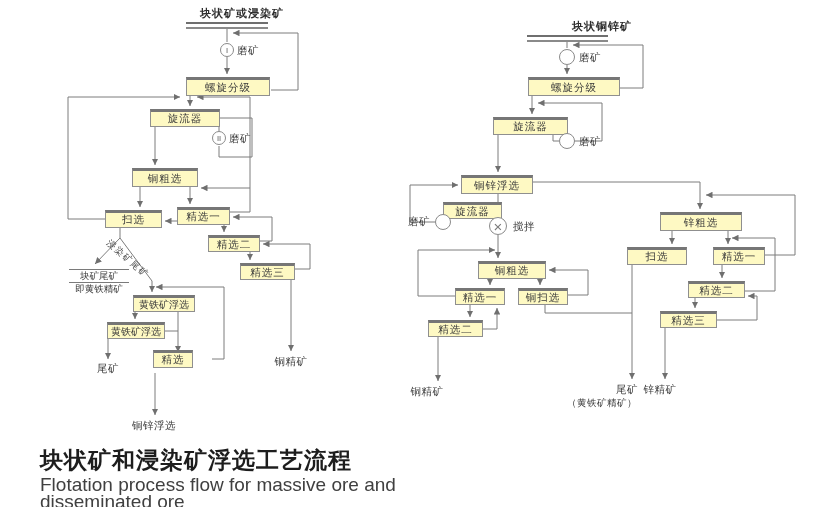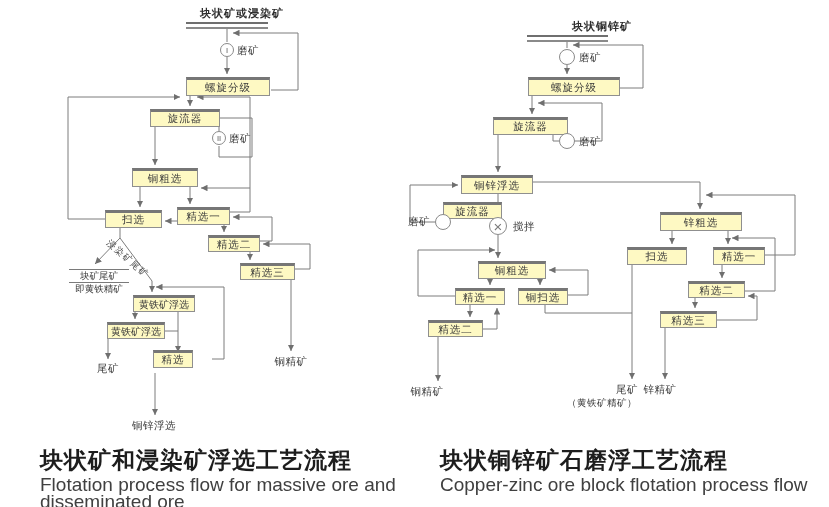--- a/index.html
+++ b/index.html
@@ -168,18 +168,14 @@
 
   <div class="lbl c" style="left:427px;top:385px;">铜精矿</div>
   <div class="lbl c" style="left:627px;top:383px;">尾矿</div>
   <div class="lbl c" style="left:660px;top:383px;">锌精矿</div>
   <div class="lbl c small" style="left:602px;top:397px;">（黄铁矿精矿）</div>
 
   <div class="caption" style="left:40px;top:447px;">
     <div class="zh">块状矿和浸染矿浮选工艺流程</div>
     <div class="en">Flotation process flow for massive ore and disseminated ore</div>
   </div>
-  <div class="caption" style="left:440px;top:447px;">
-    <div class="zh">块状铜锌矿石磨浮工艺流程</div>
-    <div class="en">Copper-zinc ore block flotation process flow</div>
-  </div>
 
 </div>
 
 </body></html>

